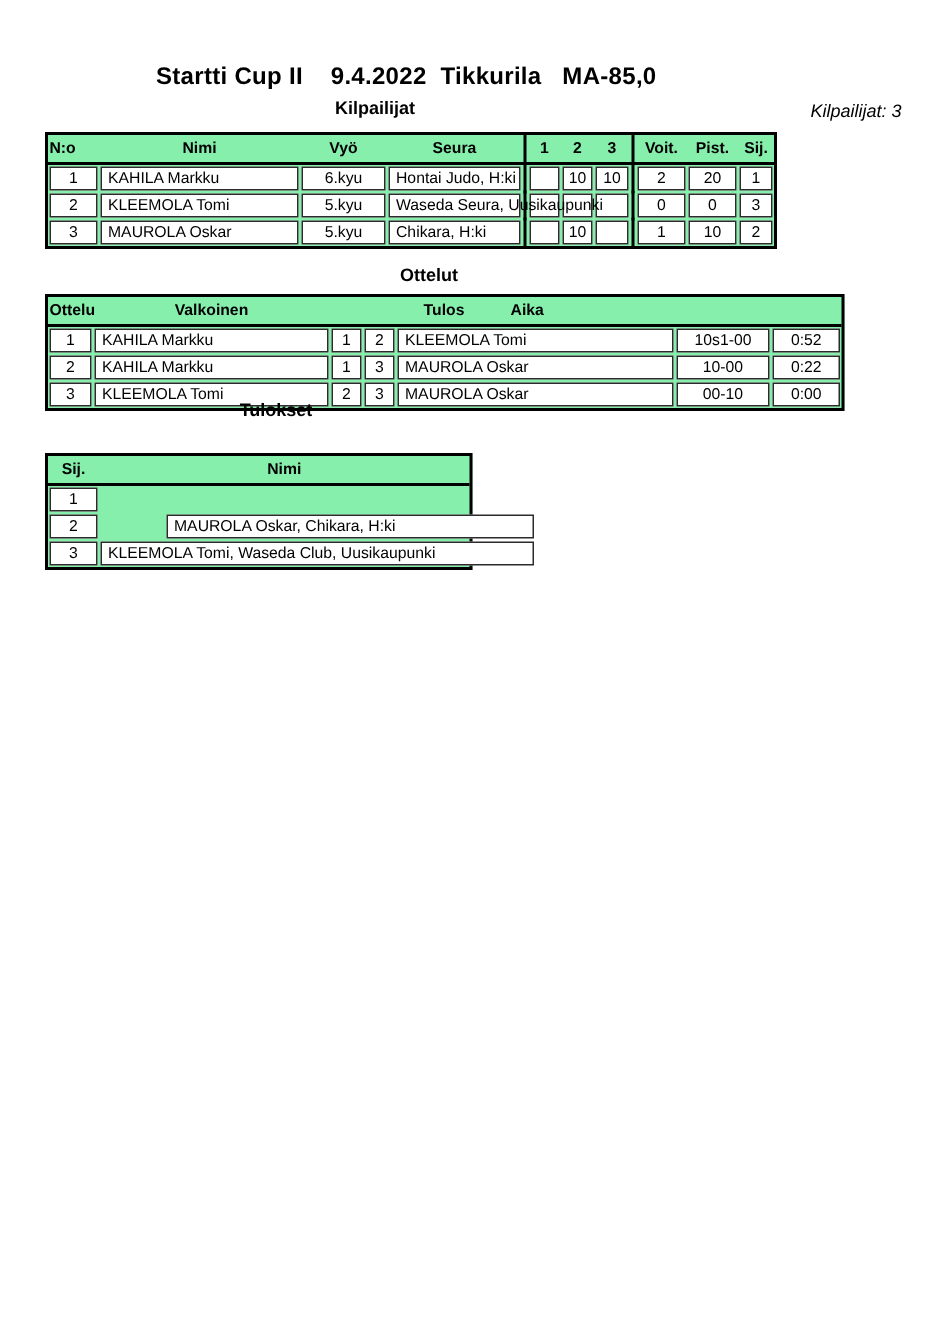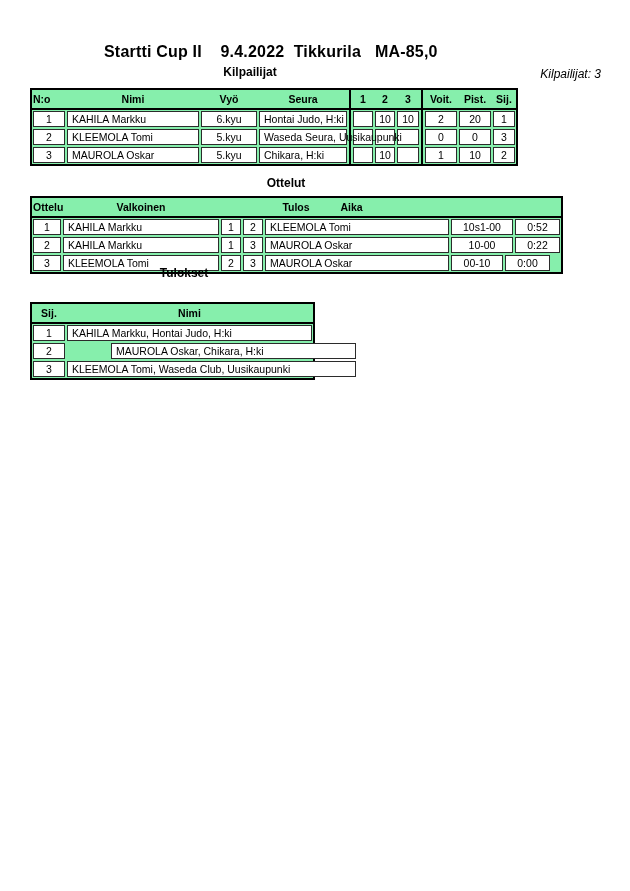--- a/index.html
+++ b/index.html
@@ -157,37 +157,36 @@
           <div class="cell c-left" style="width: 184px;">MAUROLA Oskar</div>
           <div class="cell" style="width: 62px;">10-00</div>
           <div class="cell" style="width: 45px;">0:22</div>
         </div>
         <div class="trow">
           <div class="cell" style="width: 28px;">3</div>
           <div class="cell c-left" style="width: 156px;">KLEEMOLA Tomi</div>
           <div class="cell" style="width: 20px;">2</div>
           <div class="cell" style="width: 20px;">3</div>
           <div class="cell c-left" style="width: 184px;">MAUROLA Oskar</div>
-          <div class="cell" style="width: 52px;">00-10</div>
+          <div class="cell" style="width: 62px;">00-10</div>
           <div class="cell" style="width: 45px;">0:00</div>
         </div>
       </div>
   </div>
 
   <div class="sec-title" id="sec-tulokset">Tulokset</div>
 
   <div class="tbl" id="tbl-results">
     <div class="thead" id="head-results">
         <div class="hcell" style="width: 32px;">Sij.</div>
         <div class="hcell" style="width: 245px;">Nimi</div>
       </div>
     <div class="tbody" id="body-results">
         <div class="trow">
           <div class="cell" style="width: 32px;">1</div>
-          <div class="cell c-left" style="width: 245px;">KAHILA Markku, Hontai Judo, H:ki</div>
         </div>
         <div class="trow">
           <div class="cell" style="width: 32px;">2</div>
           <div class="cell c-left" style="width: 245px; margin-left: 44px;">MAUROLA Oskar, Chikara, H:ki</div>
         </div>
         <div class="trow">
           <div class="cell" style="width: 32px;">3</div>
           <div class="cell c-left" style="width: 289px;">KLEEMOLA Tomi, Waseda Club, Uusikaupunki</div>
         </div>
       </div>

